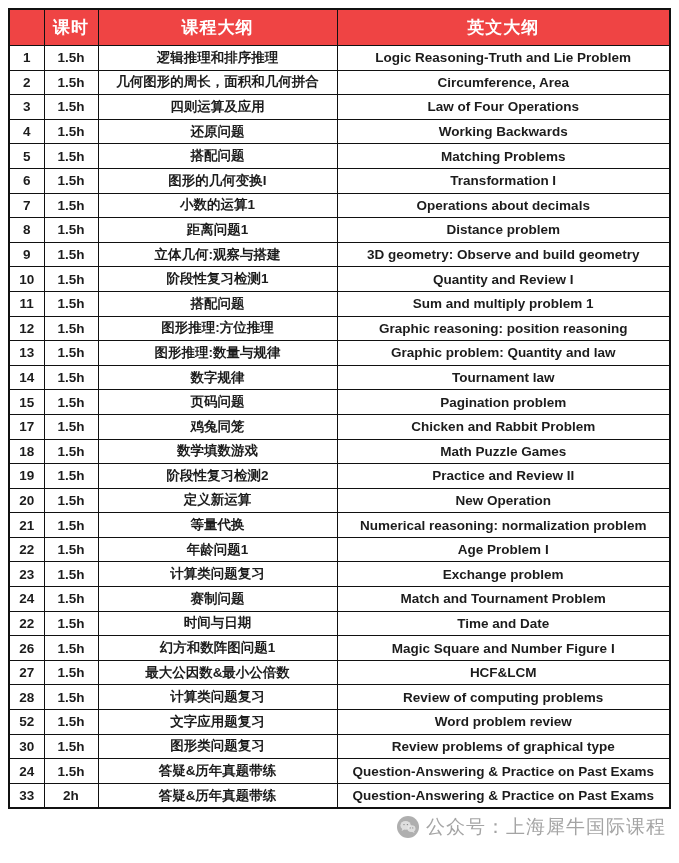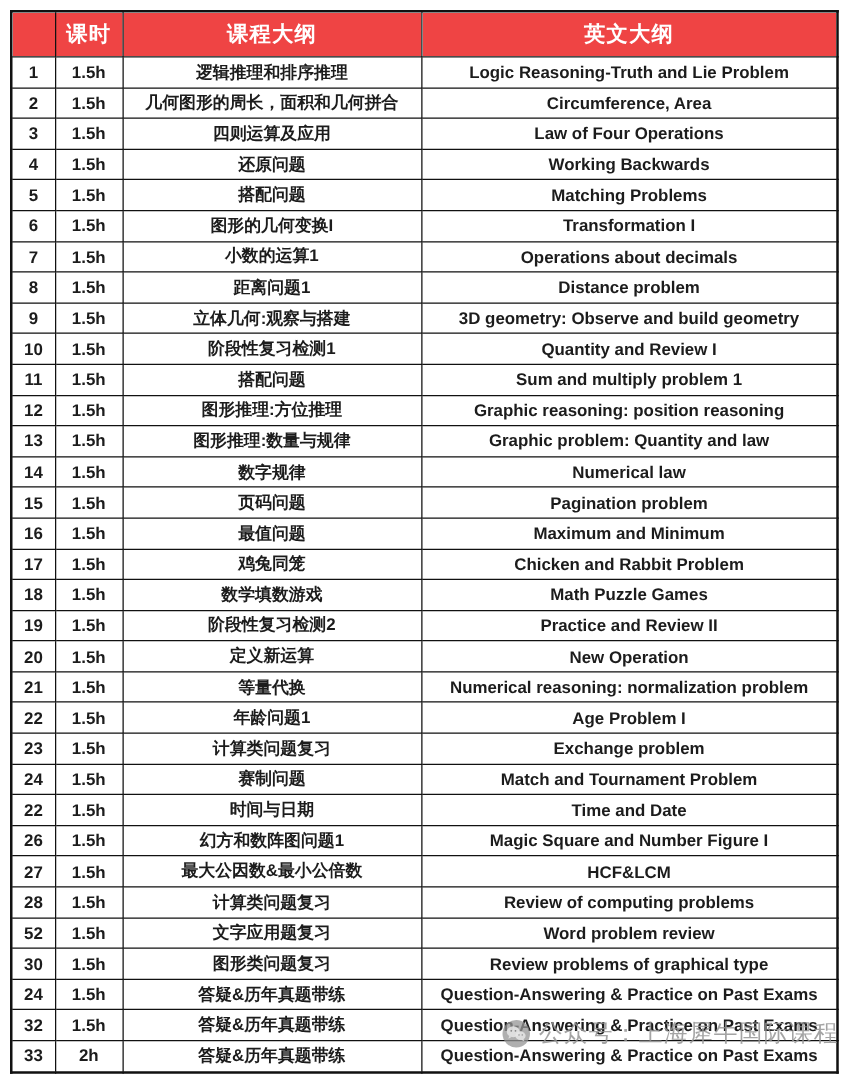--- a/index.html
+++ b/index.html
@@ -52,21 +52,20 @@
   .watermark {
     position: absolute;
     left: 396px;
     top: 814px;
     width: 280px;
     display: flex;
     align-items: center;
     gap: 6px;
     z-index: 5;
     pointer-events: none;
-    justify-content: center;
   }
   .watermark-text {
     font-size: 19px;
     font-weight: 400;
     color: rgba(148, 148, 148, 0.85);
     letter-spacing: 1px;
     white-space: nowrap;
   }
   .watermark-icon svg { display: block; }
 </style>
@@ -166,35 +165,29 @@
         <tr>
           <td>13</td>
           <td>1.5h</td>
           <td>图形推理:数量与规律</td>
           <td>Graphic problem: Quantity and law</td>
         </tr>
         <tr>
           <td>14</td>
           <td>1.5h</td>
           <td>数字规律</td>
-          <td>Numerical law</td>
+          <td>Tournament law</td>
         </tr>
         <tr>
           <td>15</td>
           <td>1.5h</td>
           <td>页码问题</td>
           <td>Pagination problem</td>
         </tr>
         <tr>
-          <td>16</td>
-          <td>1.5h</td>
-          <td>最值问题</td>
-          <td>Maximum and Minimum</td>
-        </tr>
-        <tr>
           <td>17</td>
           <td>1.5h</td>
           <td>鸡兔同笼</td>
           <td>Chicken and Rabbit Problem</td>
         </tr>
         <tr>
           <td>18</td>
           <td>1.5h</td>
           <td>数学填数游戏</td>
           <td>Math Puzzle Games</td>
@@ -266,26 +259,20 @@
           <td>Word problem review</td>
         </tr>
         <tr>
           <td>30</td>
           <td>1.5h</td>
           <td>图形类问题复习</td>
           <td>Review problems of graphical type</td>
         </tr>
         <tr>
           <td>24</td>
-          <td>1.5h</td>
-          <td>答疑&amp;历年真题带练</td>
-          <td>Question-Answering &amp; Practice on Past Exams</td>
-        </tr>
-        <tr>
-          <td>32</td>
           <td>1.5h</td>
           <td>答疑&amp;历年真题带练</td>
           <td>Question-Answering &amp; Practice on Past Exams</td>
         </tr>
         <tr>
           <td>33</td>
           <td>2h</td>
           <td>答疑&amp;历年真题带练</td>
           <td>Question-Answering &amp; Practice on Past Exams</td>
         </tr>

